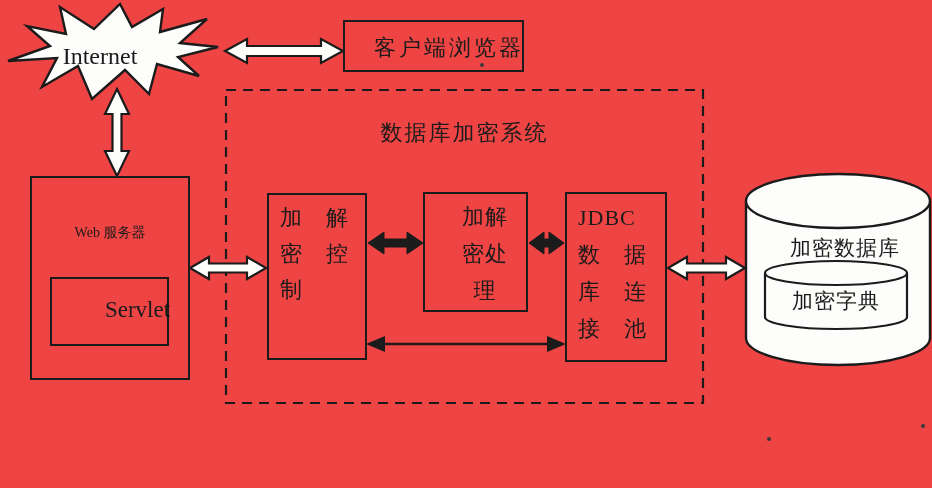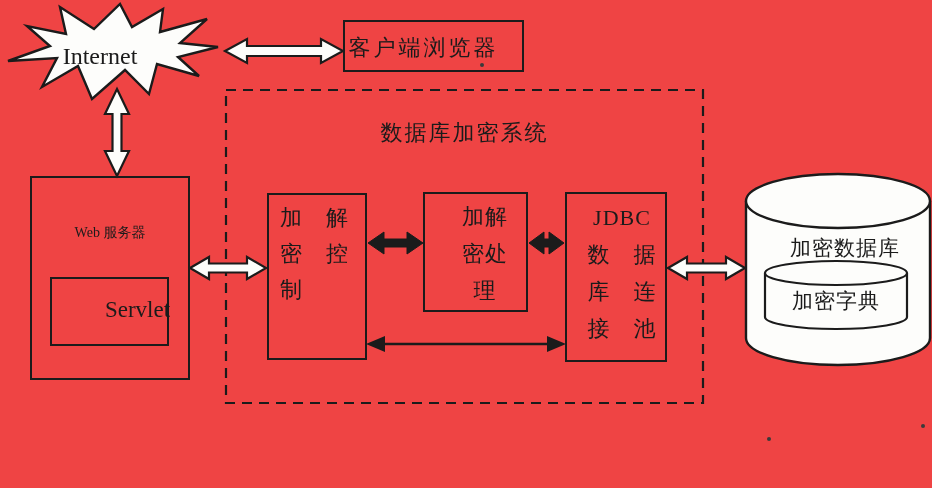--- a/index.html
+++ b/index.html
@@ -53,21 +53,21 @@
 
     <g>
       <path d="M765,273 L765,317 A71,12 0 0 0 907,317 L907,273" fill="#fdfdfb" stroke="#1b1b1b" stroke-width="2.2"></path>
       <ellipse cx="836" cy="273" rx="71" ry="12" fill="#fdfdfb" stroke="#1b1b1b" stroke-width="2.2"></ellipse>
     </g>
   </svg>
 
   <div class="label center" style="left:50px;top:43px;width:100px;font-size:24px;">Internet</div>
 
   <div class="box" style="left:343px;top:20px;width:181px;height:52px;"></div>
-  <div class="label center" style="left:333px;top:33px;width:181px;font-size:22px;letter-spacing:3px;">客户端浏览器</div>
+  <div class="label center" style="left:343px;top:33px;width:181px;font-size:22px;letter-spacing:3px;text-align:right;">客户端浏览器</div>
 
   <div class="box" style="left:30px;top:176px;width:160px;height:204px;"></div>
   <div class="label center" style="left:30px;top:224px;width:160px;font-size:14px;">Web 服务器</div>
   <div class="box" style="left:50px;top:277px;width:119px;height:69px;"></div>
   <div class="label center" style="left:50px;top:297px;width:119px;font-size:23px;margin-left:28px;">Servlet</div>
 
   <div class="label center" style="left:226px;top:118px;width:477px;font-size:22px;letter-spacing:2px;">数据库加密系统</div>
 
   <div class="box" style="left:267px;top:193px;width:100px;height:167px;"></div>
   <div class="label blk-lines" style="left:280px;top:200px;width:86px;">
@@ -77,21 +77,21 @@
   </div>
 
   <div class="box" style="left:423px;top:192px;width:105px;height:120px;"></div>
   <div class="label blk-lines center" style="left:423px;top:198px;width:124px;line-height:37px;">
     <div>加解</div>
     <div>密处</div>
     <div>理</div>
   </div>
 
   <div class="box" style="left:565px;top:192px;width:102px;height:170px;"></div>
-  <div class="label blk-lines" style="left:578px;top:199px;width:88px;line-height:37px;text-align:center;">
+  <div class="label blk-lines" style="left:578px;top:199px;width:88px;line-height:37px;">
     <div>JDBC</div>
     <div>数　据</div>
     <div>库　连</div>
     <div>接　池</div>
   </div>
 
   <div class="label center" style="left:770px;top:287px;width:132px;font-size:21px;letter-spacing:1px;">加密字典</div>
   <div class="label center" style="left:770px;top:234px;width:150px;font-size:21px;letter-spacing:1px;">加密数据库</div>
 
 

